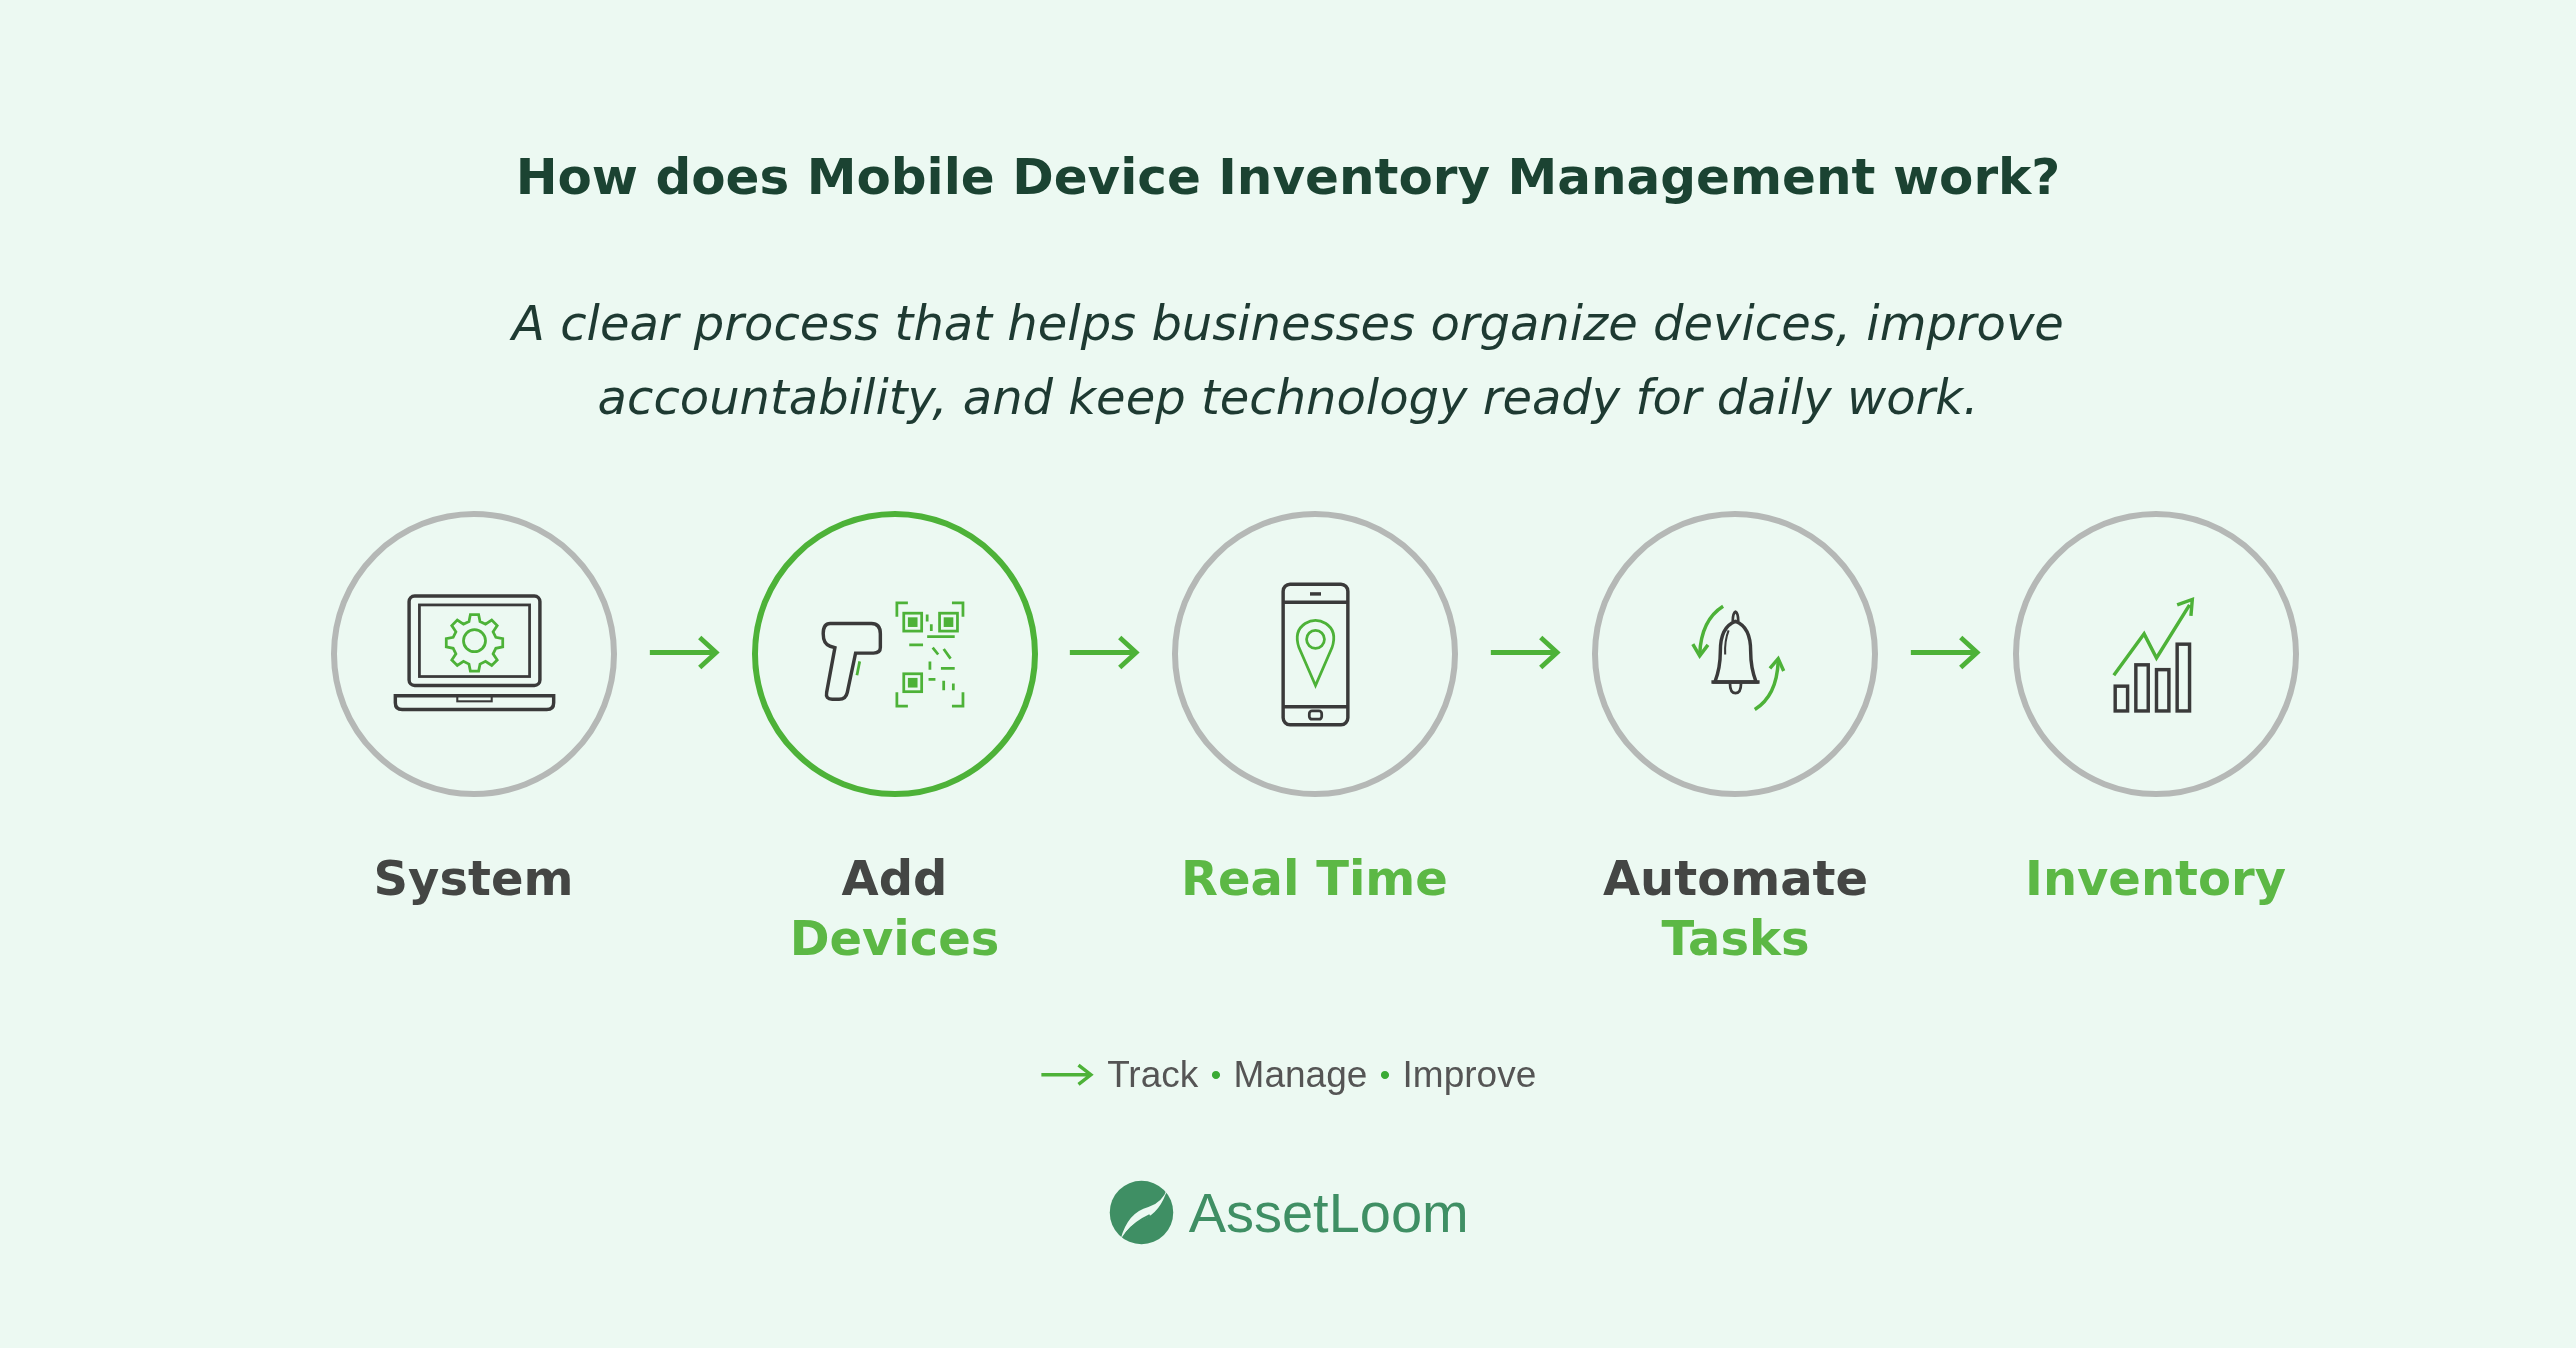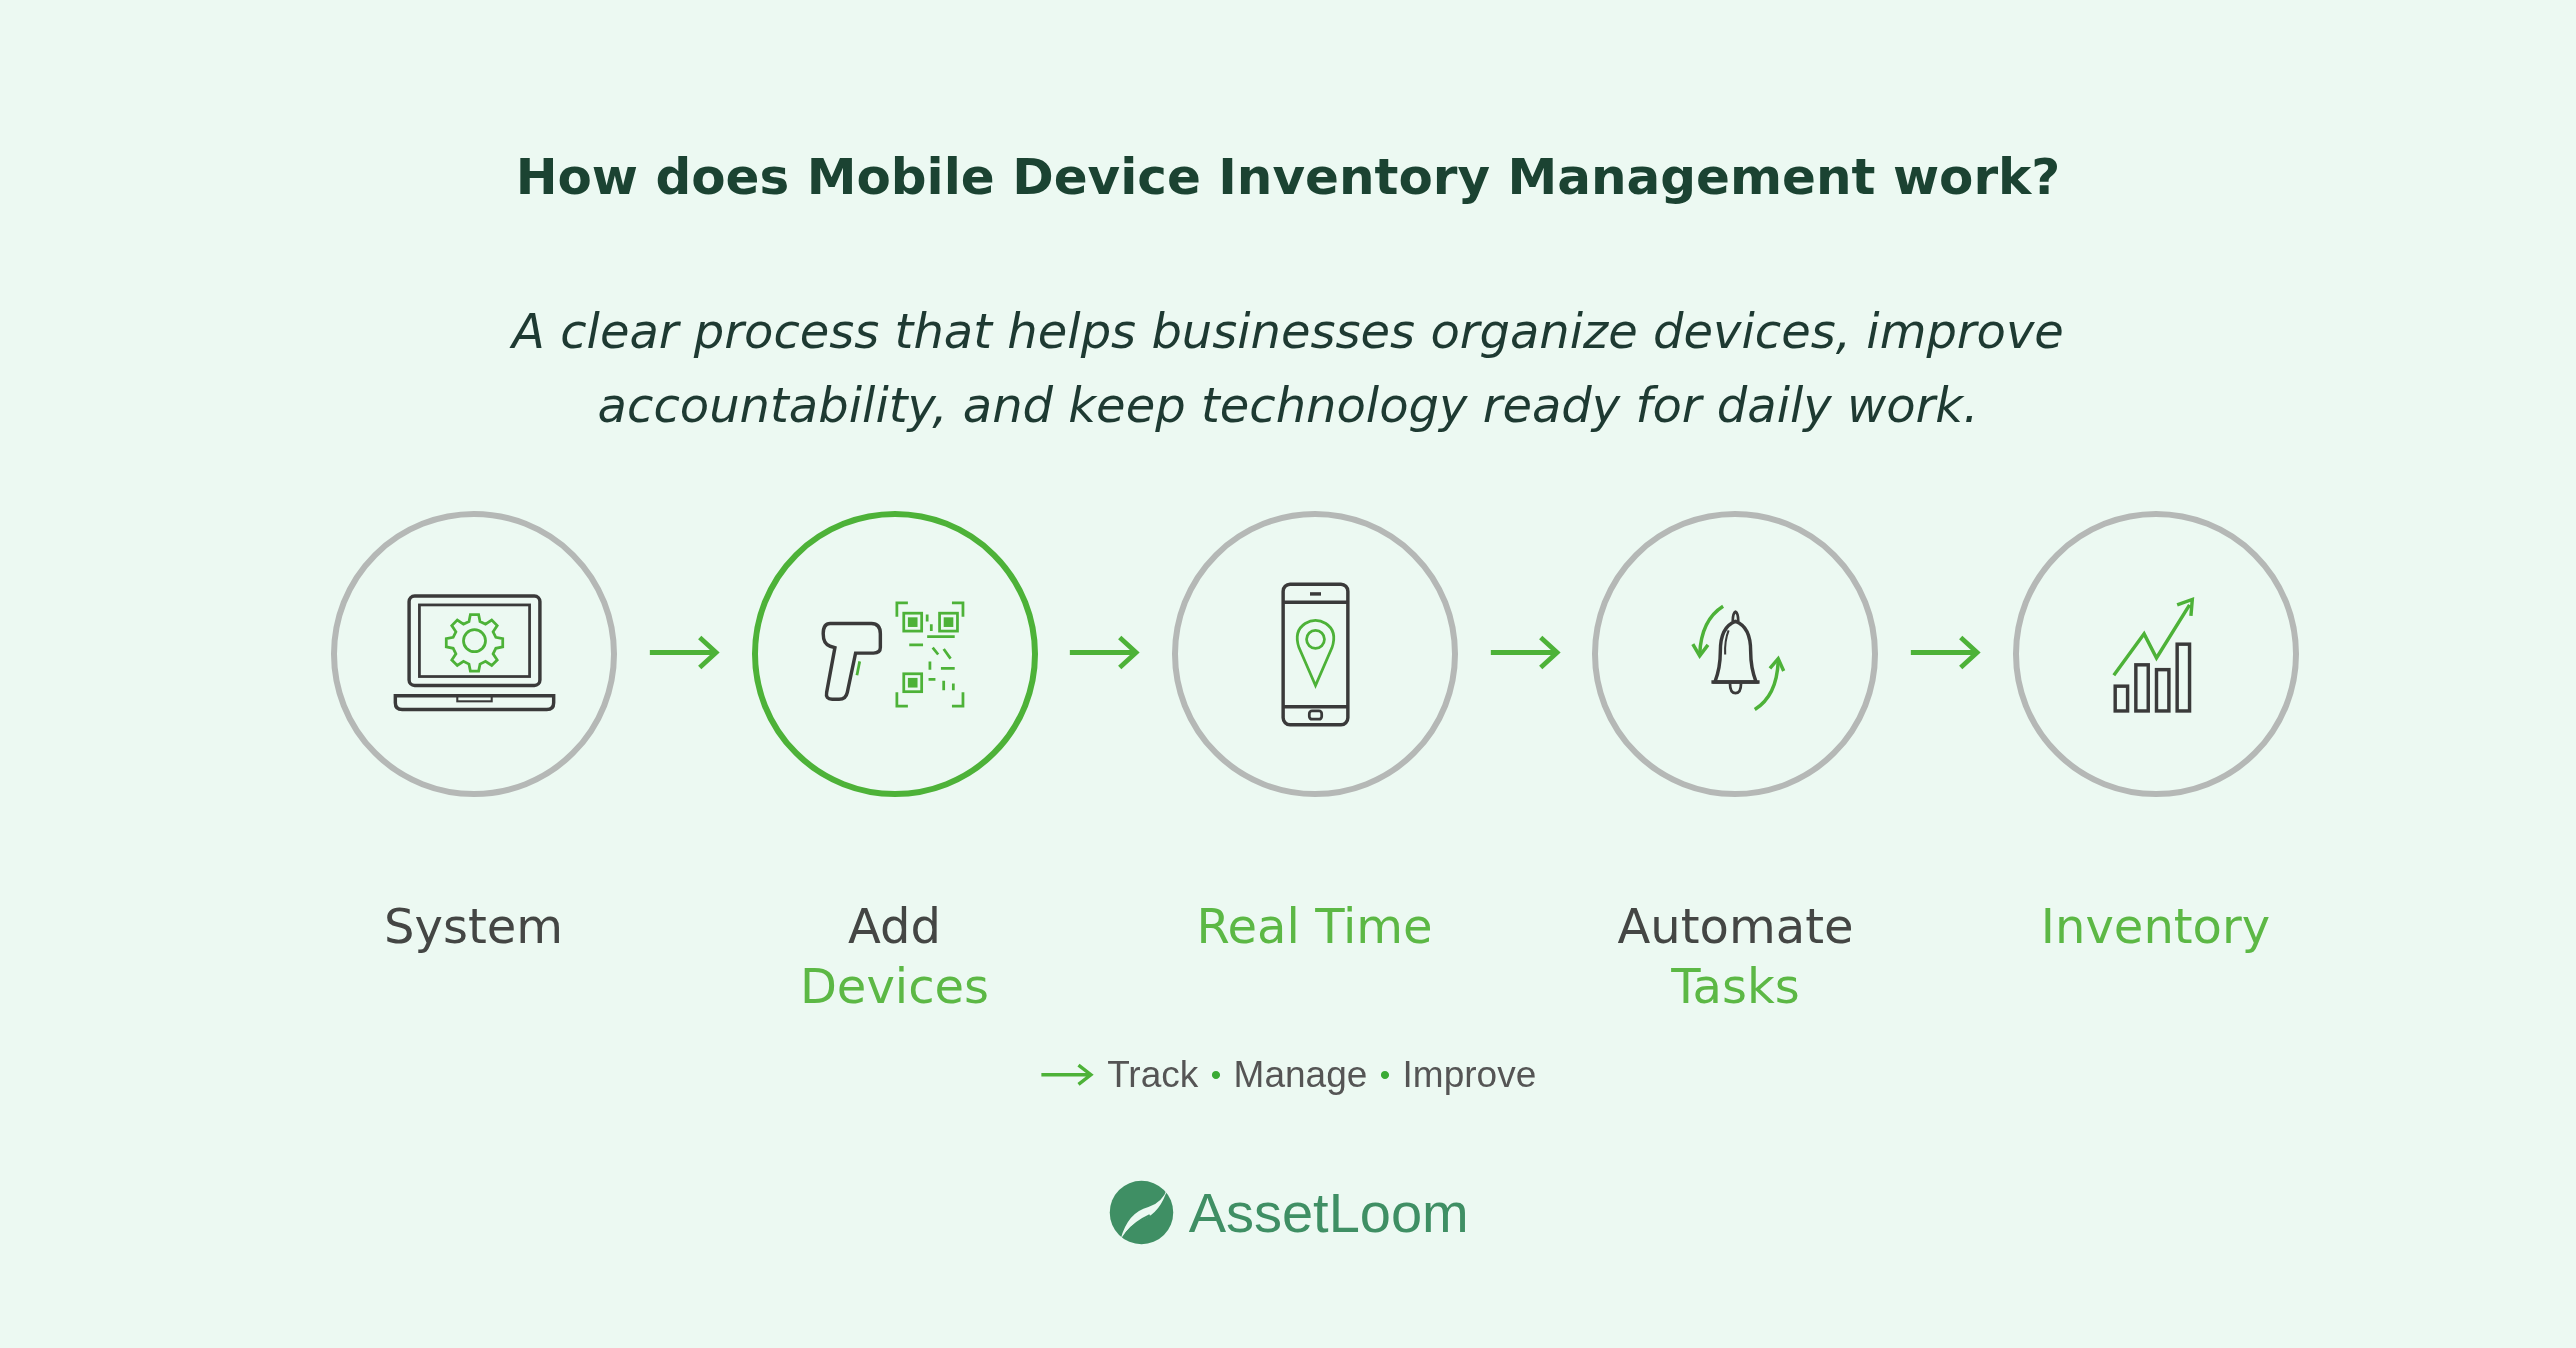--- a/index.html
+++ b/index.html
@@ -11,36 +11,35 @@
   }
   .title {
     position: absolute; left: 0; right: 0; top: 148px;
     text-align: center; font-weight: bold; font-size: 50px;
     color: #1b4332; letter-spacing: 0px; margin: 0;
     font-family: "DejaVu Sans", sans-serif;
   }
   .subtitle {
     position: absolute; left: 0; right: 0; top: 282px;
     text-align: center; font-style: italic; font-size: 48px;
-    line-height: 74px; color: #1e3a32; margin: 12px;
+    line-height: 74px; color: #1e3a32; margin: 4px;
     font-family: "DejaVu Sans", sans-serif;
   }
   .step-circle {
     position: absolute; top: 511px; width: 286px; height: 286px;
     border-radius: 50%; border: 6.9px solid #b5b8b6; box-sizing: border-box;
     display: flex; align-items: center; justify-content: center;
   }
   .step-circle.active { border-color: #4db238; }
   .step-circle svg { width: 179px; height: 179px; }
   .flow-arrow { position: absolute; top: 632px; width: 76px; height: 41px; }
   .step-label {
     position: absolute; top: 848px; width: 357px; text-align: center;
-    font-size: 48px; line-height: 60px; font-weight: normal;
+    font-size: 48px; line-height: 60px; font-weight: bold;
     font-family: "DejaVu Sans", sans-serif;
-    margin-top: 48px;
   }
   .step-label .line1 { color: #444644; display: block; }
   .step-label .line2 { color: #5cb845; display: block; }
   .tagline {
     position: absolute; left: 0; right: 0; top: 1054px;
     display: flex; align-items: center; justify-content: center;
     font-size: 37px; color: #555; gap: 12.4px;
   }
   .tagline .dot { color: #3aaa35; font-size: 30px; }
   .logo {

